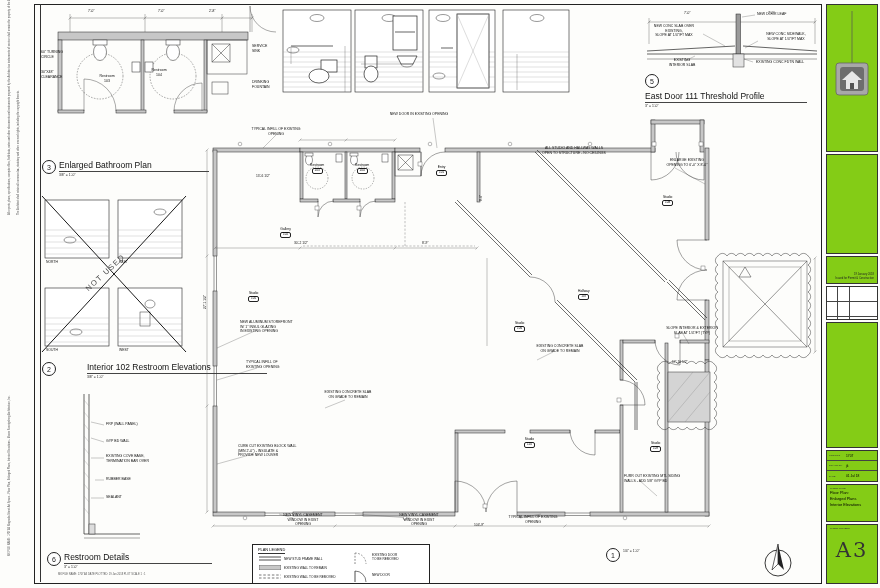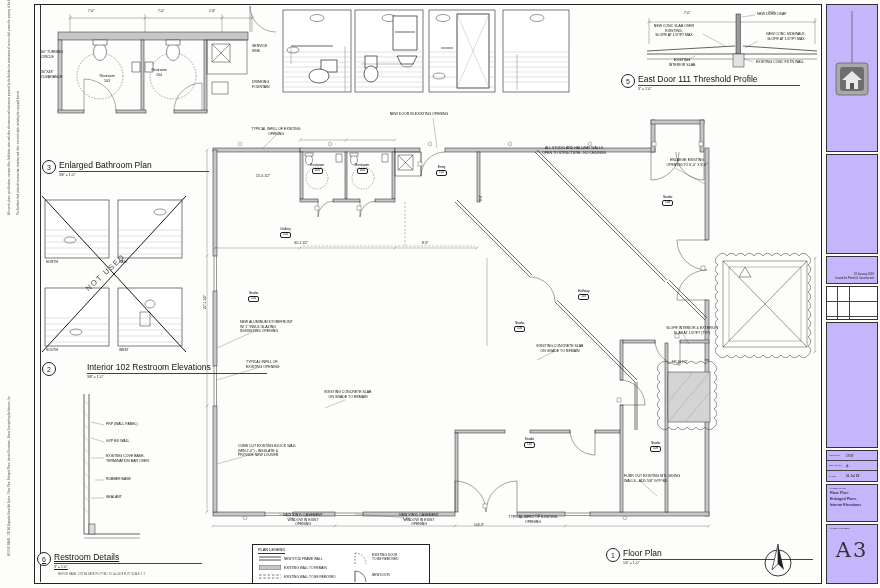--- a/index.html
+++ b/index.html
@@ -21,21 +21,21 @@
   .tag .num{border:.5px solid #222;border-radius:2px;padding:0 2px;margin-top:.5px;font-size:3.1px;background:#fff;}
   .panlab{position:absolute;font-size:3.4px;color:#111;}
   
   .dt{position:absolute;display:flex;gap:3px;align-items:flex-start;}
   .dt .c{width:12px;height:12px;border:1px solid #222;border-radius:50%;display:flex;align-items:center;justify-content:center;font-size:7px;flex:0 0 auto;background:#fff;}
   .dt .body{display:flex;flex-direction:column;}
   .dt .t{font-size:8.5px;color:#111;border-bottom:.9px solid #444;padding:0 2px 1px 0;}
   .dt .s{font-size:3.4px;color:#222;padding-top:1px;}
   
   #tb{position:absolute;left:826px;top:4px;width:52px;height:580px;}
-  .tbbox{position:absolute;left:0;width:52px;border:.9px solid #333;background:#c4b5fd;box-sizing:border-box;}
+  .tbbox{position:absolute;left:0;width:52px;border:.9px solid #333;background:#84cc16;box-sizing:border-box;}
   .lab{font-size:2.5px;color:#333;}
   .inforow{display:flex;align-items:center;border-bottom:.5px solid #444;height:10px;padding:0 2px;box-sizing:border-box;}
   .inforow .lab{width:17px;}
   .inforow .val{font-size:3.3px;color:#000;}
   .issue{font-size:2.7px;color:#222;text-align:right;line-height:1.4;}
   .a3{font-family:"DejaVu Serif",serif;font-size:21px;letter-spacing:2px;color:#333;text-align:center;}
   .stline{font-size:3.9px;color:#000;line-height:1.5;}
   
   #legend{position:absolute;left:252px;top:544px;width:178px;height:40px;border:.9px solid #222;background:#fff;box-sizing:border-box;}
   .legtitle{position:absolute;left:5px;top:2px;font-size:3.9px;color:#000;border-bottom:.5px solid #333;padding-bottom:.5px;}
@@ -224,21 +224,21 @@
   <div class="dim" style="left:684px;top:11px;">7'-0"</div>
   <div class="dim" style="left:768px;top:11px;">7'-0"</div>
   <div class="co col" style="left:757px;top:12px;width:40px;">NEW DOOR LEAF</div>
   <div class="co" style="left:646px;top:24px;width:56px;">NEW CONC SLAB OVER EXISTING,
 SLOPE AT 1/4"/FT MAX</div>
   <div class="co" style="left:760px;top:32px;width:52px;">NEW CONC SIDEWALK,
 SLOPE AT 1/4"/FT MAX</div>
   <div class="co" style="left:664px;top:58px;width:36px;">EXISTING
 INTERIOR SLAB</div>
   <div class="co col" style="left:756px;top:60px;width:58px;">EXISTING CONC FDTN WALL</div>
-  <div class="dt" style="left:621px;top:74px;">
+  <div class="dt" style="left:645px;top:74px;flex-direction:column;">
     <div class="c">5</div>
     <div class="body" style="width:162px;">
       <span class="t">East Door 111 Threshold Profile</span>
       <span class="s">3" = 1'-0"</span>
     </div>
   </div>
 
   <svg class="abs" style="left:40px;top:192px;" width="150" height="168" viewBox="0 0 150 168">
     <g stroke="#222" stroke-width=".6" fill="#fff">
       <rect x="5" y="8" width="64" height="58"></rect>
@@ -320,21 +320,21 @@
       <line x1="37" y1="92" x2="46" y2="92"></line>
       <line x1="33" y1="110" x2="46" y2="110"></line>
     </g>
   </svg>
   <div class="co col" style="left:106px;top:422px;width:52px;">FRP (WALL PANEL)</div>
   <div class="co col" style="left:106px;top:439px;width:52px;">GYP BD WALL</div>
   <div class="co col" style="left:106px;top:454px;width:56px;">EXISTING COVE BASE,
 TERMINATION BAR OVER</div>
   <div class="co col" style="left:106px;top:477px;width:40px;">RUBBER BASE</div>
   <div class="co col" style="left:106px;top:495px;width:40px;">SEALANT</div>
-  <div class="dt" style="left:37px;top:552px;text-decoration:underline;">
+  <div class="dt" style="left:47px;top:552px;">
     <div class="c">6</div>
     <div class="body" style="width:148px;">
       <span class="t">Restroom Details</span>
       <span class="s">3" = 1'-0"</span>
     </div>
   </div>
 
   <svg class="abs" style="left:205px;top:106px;" width="615" height="445" viewBox="0 0 615 445">
 
     <g stroke="#222" stroke-width=".5" fill="#c7c7c7">
@@ -602,21 +602,20 @@
       <span class="num">109</span>
     </div>
   <div class="tag" style="left:524px;top:438px;">
       <span>Studio</span>
       <span class="num">110</span>
     </div>
 
   <div class="dt" style="left:606px;top:548px;">
     <div class="c">1</div>
     <div class="body" style="width:190px;">
-      <span class="t">Floor Plan</span>
       <span class="s">1/4" = 1'-0"</span>
     </div>
   </div>
 
   <svg class="abs" style="left:760px;top:540px;" width="36" height="40" viewBox="0 0 36 40">
     <circle cx="18" cy="23" r="13" fill="none" stroke="#222" stroke-width=".9"></circle>
     <polygon points="18,4 24,30 18,24" fill="#222"></polygon>
     <polygon points="18,4 12,30 18,24" fill="#fff" stroke="#222" stroke-width=".7"></polygon>
   </svg>
 

